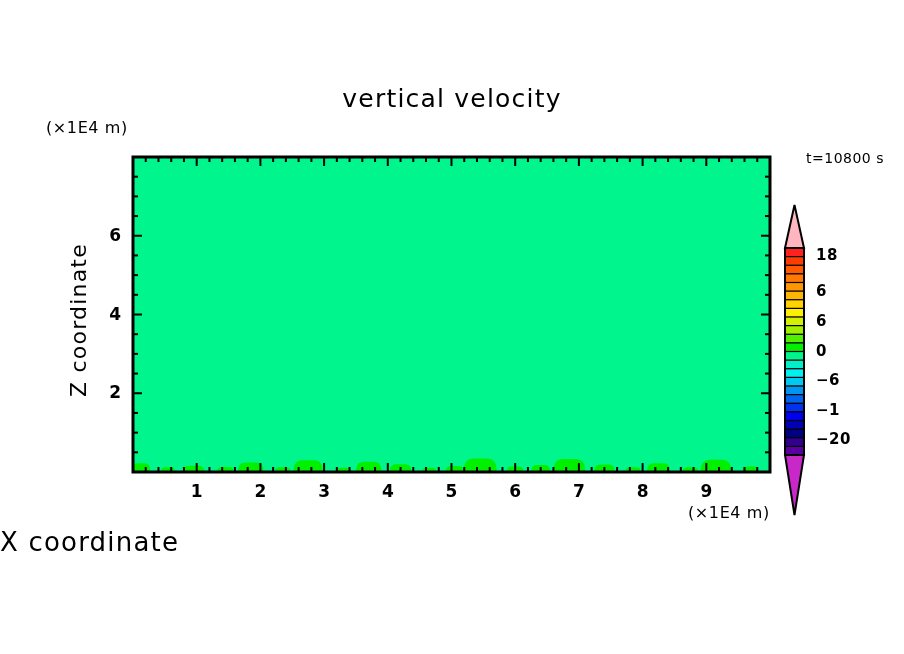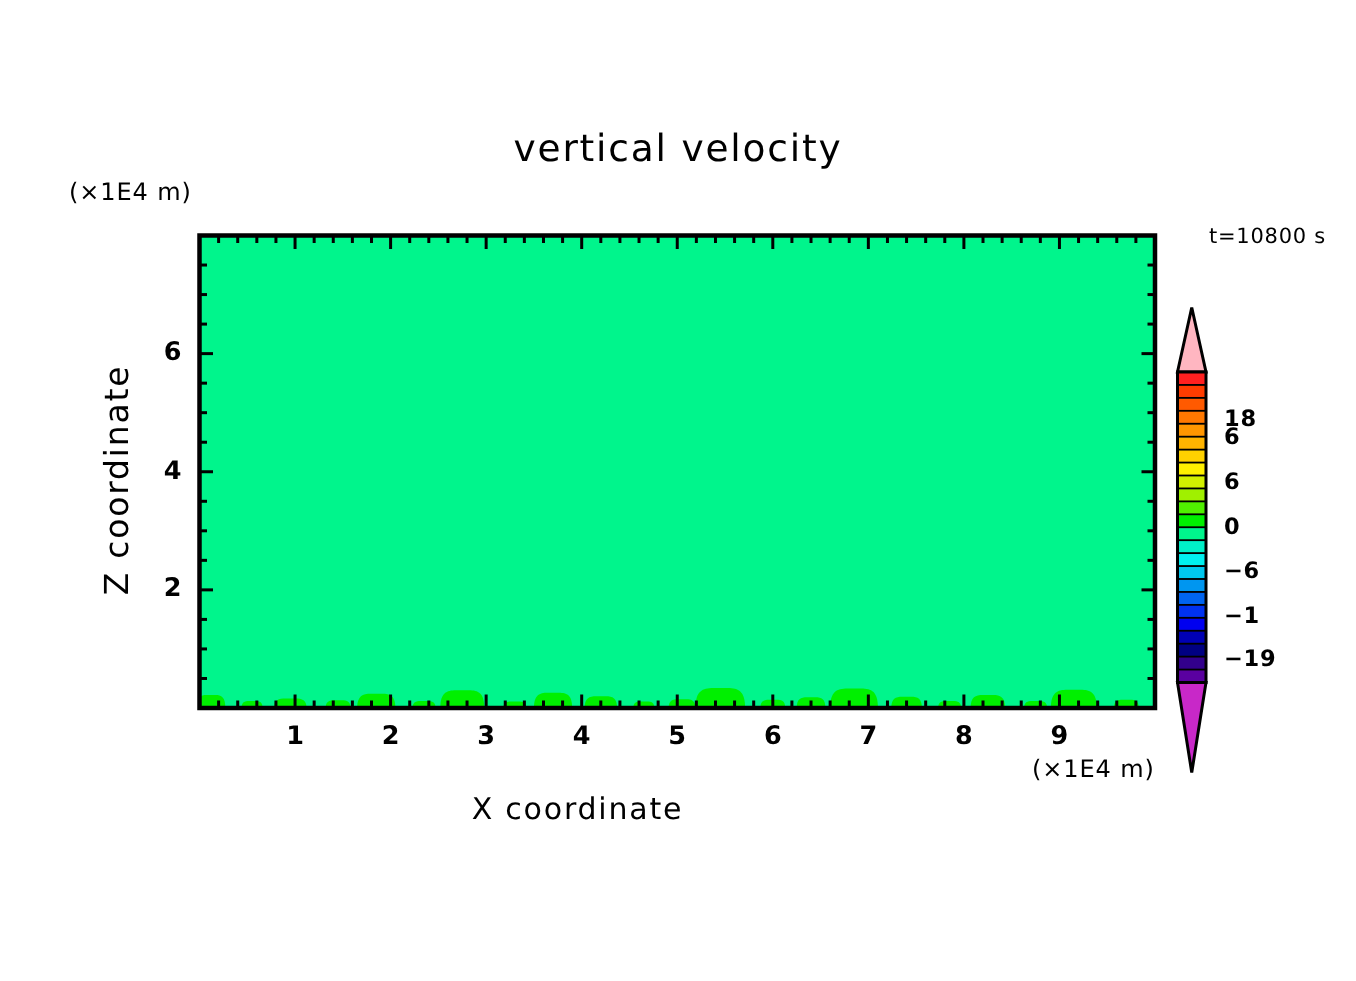--- a/index.html
+++ b/index.html
@@ -46,22 +46,21 @@
     letter-spacing: 0.6px;
   }
   #time-label {
     left: 806px; top: 150px;
     font-size: 14px;
     letter-spacing: 0.5px;
   }
   #x-axis-title {
     left: 0; top: 527px;
     width: 770px;
-    text-align: center;
-    font-size: 20px;
+    font-size: 26px;
     letter-spacing: 1.2px;
   }
   #y-axis-title {
     left: -22px; top: 308px;
     width: 200px;
     text-align: center;
     font-size: 22px;
     letter-spacing: 1.2px;
     transform: rotate(-90deg);
     transform-origin: 100px 12px;
@@ -307,22 +306,22 @@
       <div class="tick-label" style="left: 426.5px; top: 481px; width: 50px;">5</div>
       <div class="tick-label" style="left: 490.2px; top: 481px; width: 50px;">6</div>
       <div class="tick-label" style="left: 553.9px; top: 481px; width: 50px;">7</div>
       <div class="tick-label" style="left: 617.6px; top: 481px; width: 50px;">8</div>
       <div class="tick-label" style="left: 681.3px; top: 481px; width: 50px;">9</div>
       <div class="tick-label" style="left: 87px; top: 382.25px; width: 34px; text-align: right;">2</div>
       <div class="tick-label" style="left: 87px; top: 303.5px; width: 34px; text-align: right;">4</div>
       <div class="tick-label" style="left: 87px; top: 224.75px; width: 34px; text-align: right;">6</div>
     </div>
   <div id="cb-label-layer">
-      <div class="cb-label" style="left: 816px; top: 270px;">18</div>
+      <div class="cb-label" style="left: 816px; top: 246px;">18</div>
       <div class="cb-label" style="left: 816px; top: 282.357px;">6</div>
       <div class="cb-label" style="left: 816px; top: 311.929px;">6</div>
       <div class="cb-label" style="left: 816px; top: 341.5px;">0</div>
       <div class="cb-label" style="left: 816px; top: 371.071px;">−6</div>
       <div class="cb-label" style="left: 816px; top: 400.643px;">−1</div>
-      <div class="cb-label" style="left: 816px; top: 430.214px;">−19</div>
+      <div class="cb-label" style="left: 816px; top: 430.214px;">−20</div>
     </div>
 
 </div>
 
 </body></html>

